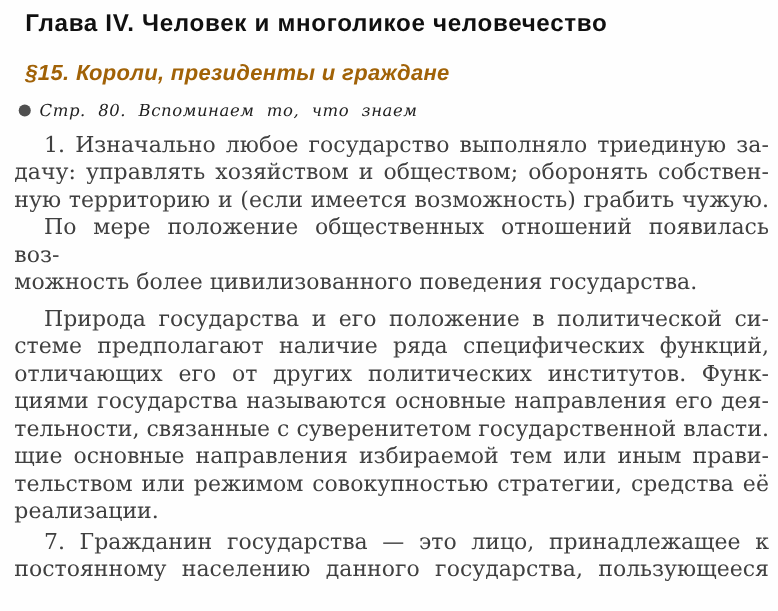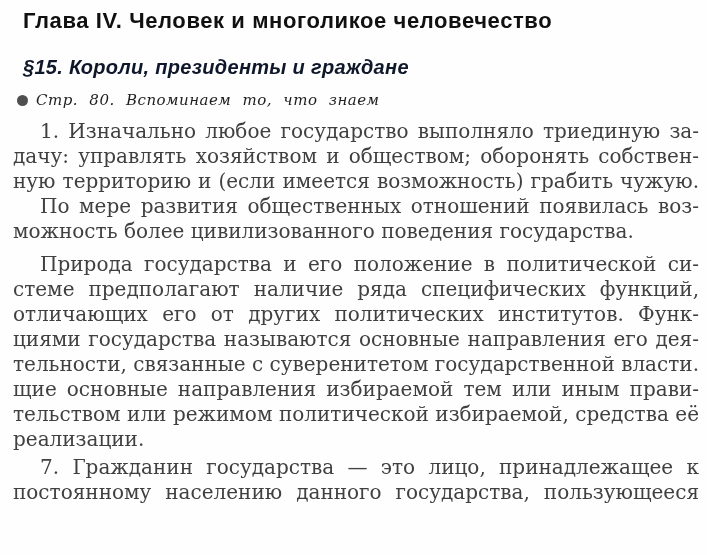--- a/index.html
+++ b/index.html
@@ -25,21 +25,21 @@
     white-space: nowrap;
   }
   .section {
     font-family: "Liberation Sans", sans-serif;
     font-weight: bold;
     font-style: italic;
     font-size: 20px;
     line-height: 24px;
     letter-spacing: 0.3px;
     margin: 21px 0 0 10px;
-    color: #0f172a;
+    color: #a16207;
     white-space: nowrap;
   }
   .recall {
     display: flex;
     align-items: center;
     margin-top: 9px;
     padding-left: 4px;
     height: 24px;
   }
   .bullet {
@@ -85,31 +85,31 @@
     <span class="bullet"></span>
     <span class="recall-text">Стр. 80. Вспоминаем то, что знаем</span>
   </div>
   <div class="body-text" id="body-text">
       <div class="paragraph">
         <div class="line">1. Изначально любое государство выполняло триединую за-</div>
         <div class="line">дачу: управлять хозяйством и обществом; оборонять собствен-</div>
         <div class="line">ную территорию и (если имеется возможность) грабить чужую.</div>
       </div>
       <div class="paragraph">
-        <div class="line">По мере развития общественных отношений появилась воз-</div>
+        <div class="line">По мере положение общественных отношений появилась воз-</div>
         <div class="line nofill">можность более цивилизованного поведения государства.</div>
       </div>
       <div class="paragraph" style="margin-top: 8px;">
         <div class="line">Природа государства и его положение в политической си-</div>
         <div class="line">стеме предполагают наличие ряда специфических функций,</div>
         <div class="line">отличающих его от других политических институтов. Функ-</div>
         <div class="line">циями государства называются основные направления его дея-</div>
         <div class="line">тельности, связанные с суверенитетом государственной власти.</div>
         <div class="line">щие основные направления избираемой тем или иным прави-</div>
-        <div class="line">тельством или режимом политической избираемой, средства её</div>
+        <div class="line">тельством или режимом совокупностью стратегии, средства её</div>
         <div class="line nofill">реализации.</div>
       </div>
       <div class="paragraph" style="margin-top: 3px;">
         <div class="line">7. Гражданин государства — это лицо, принадлежащее к</div>
         <div class="line">постоянному населению данного государства, пользующееся</div>
       </div>
     </div>
 </div>
 
 </body></html>

